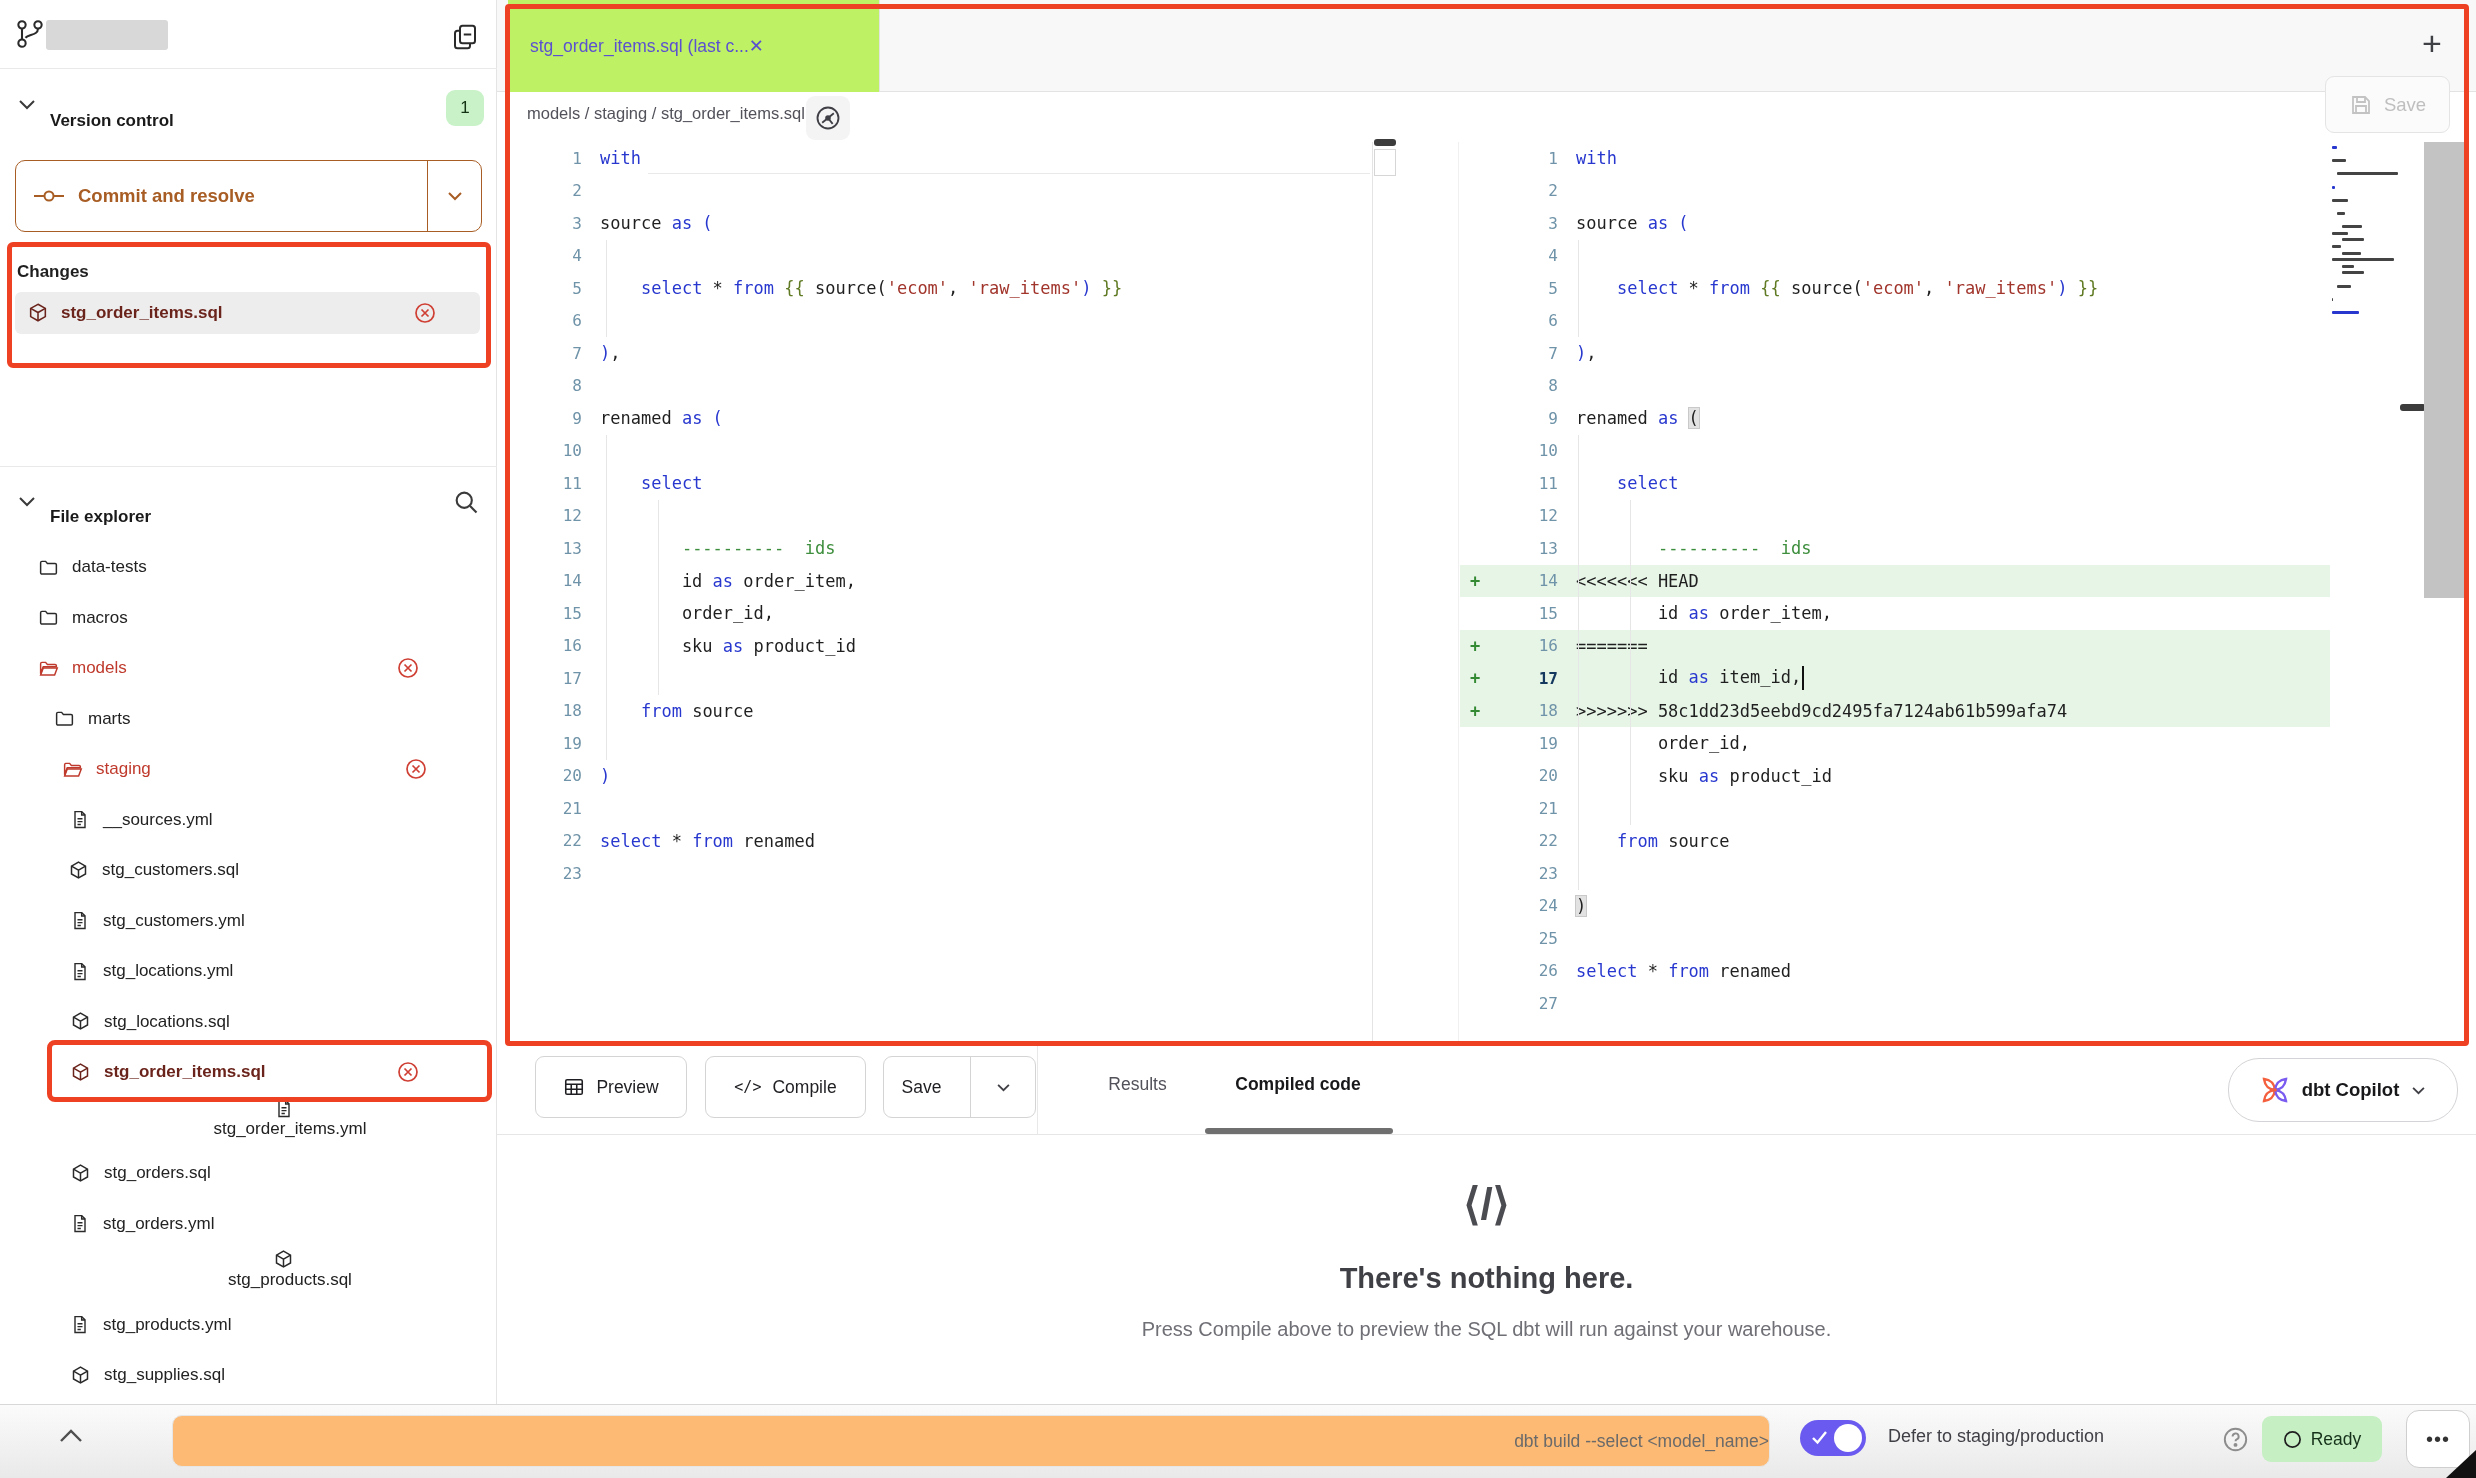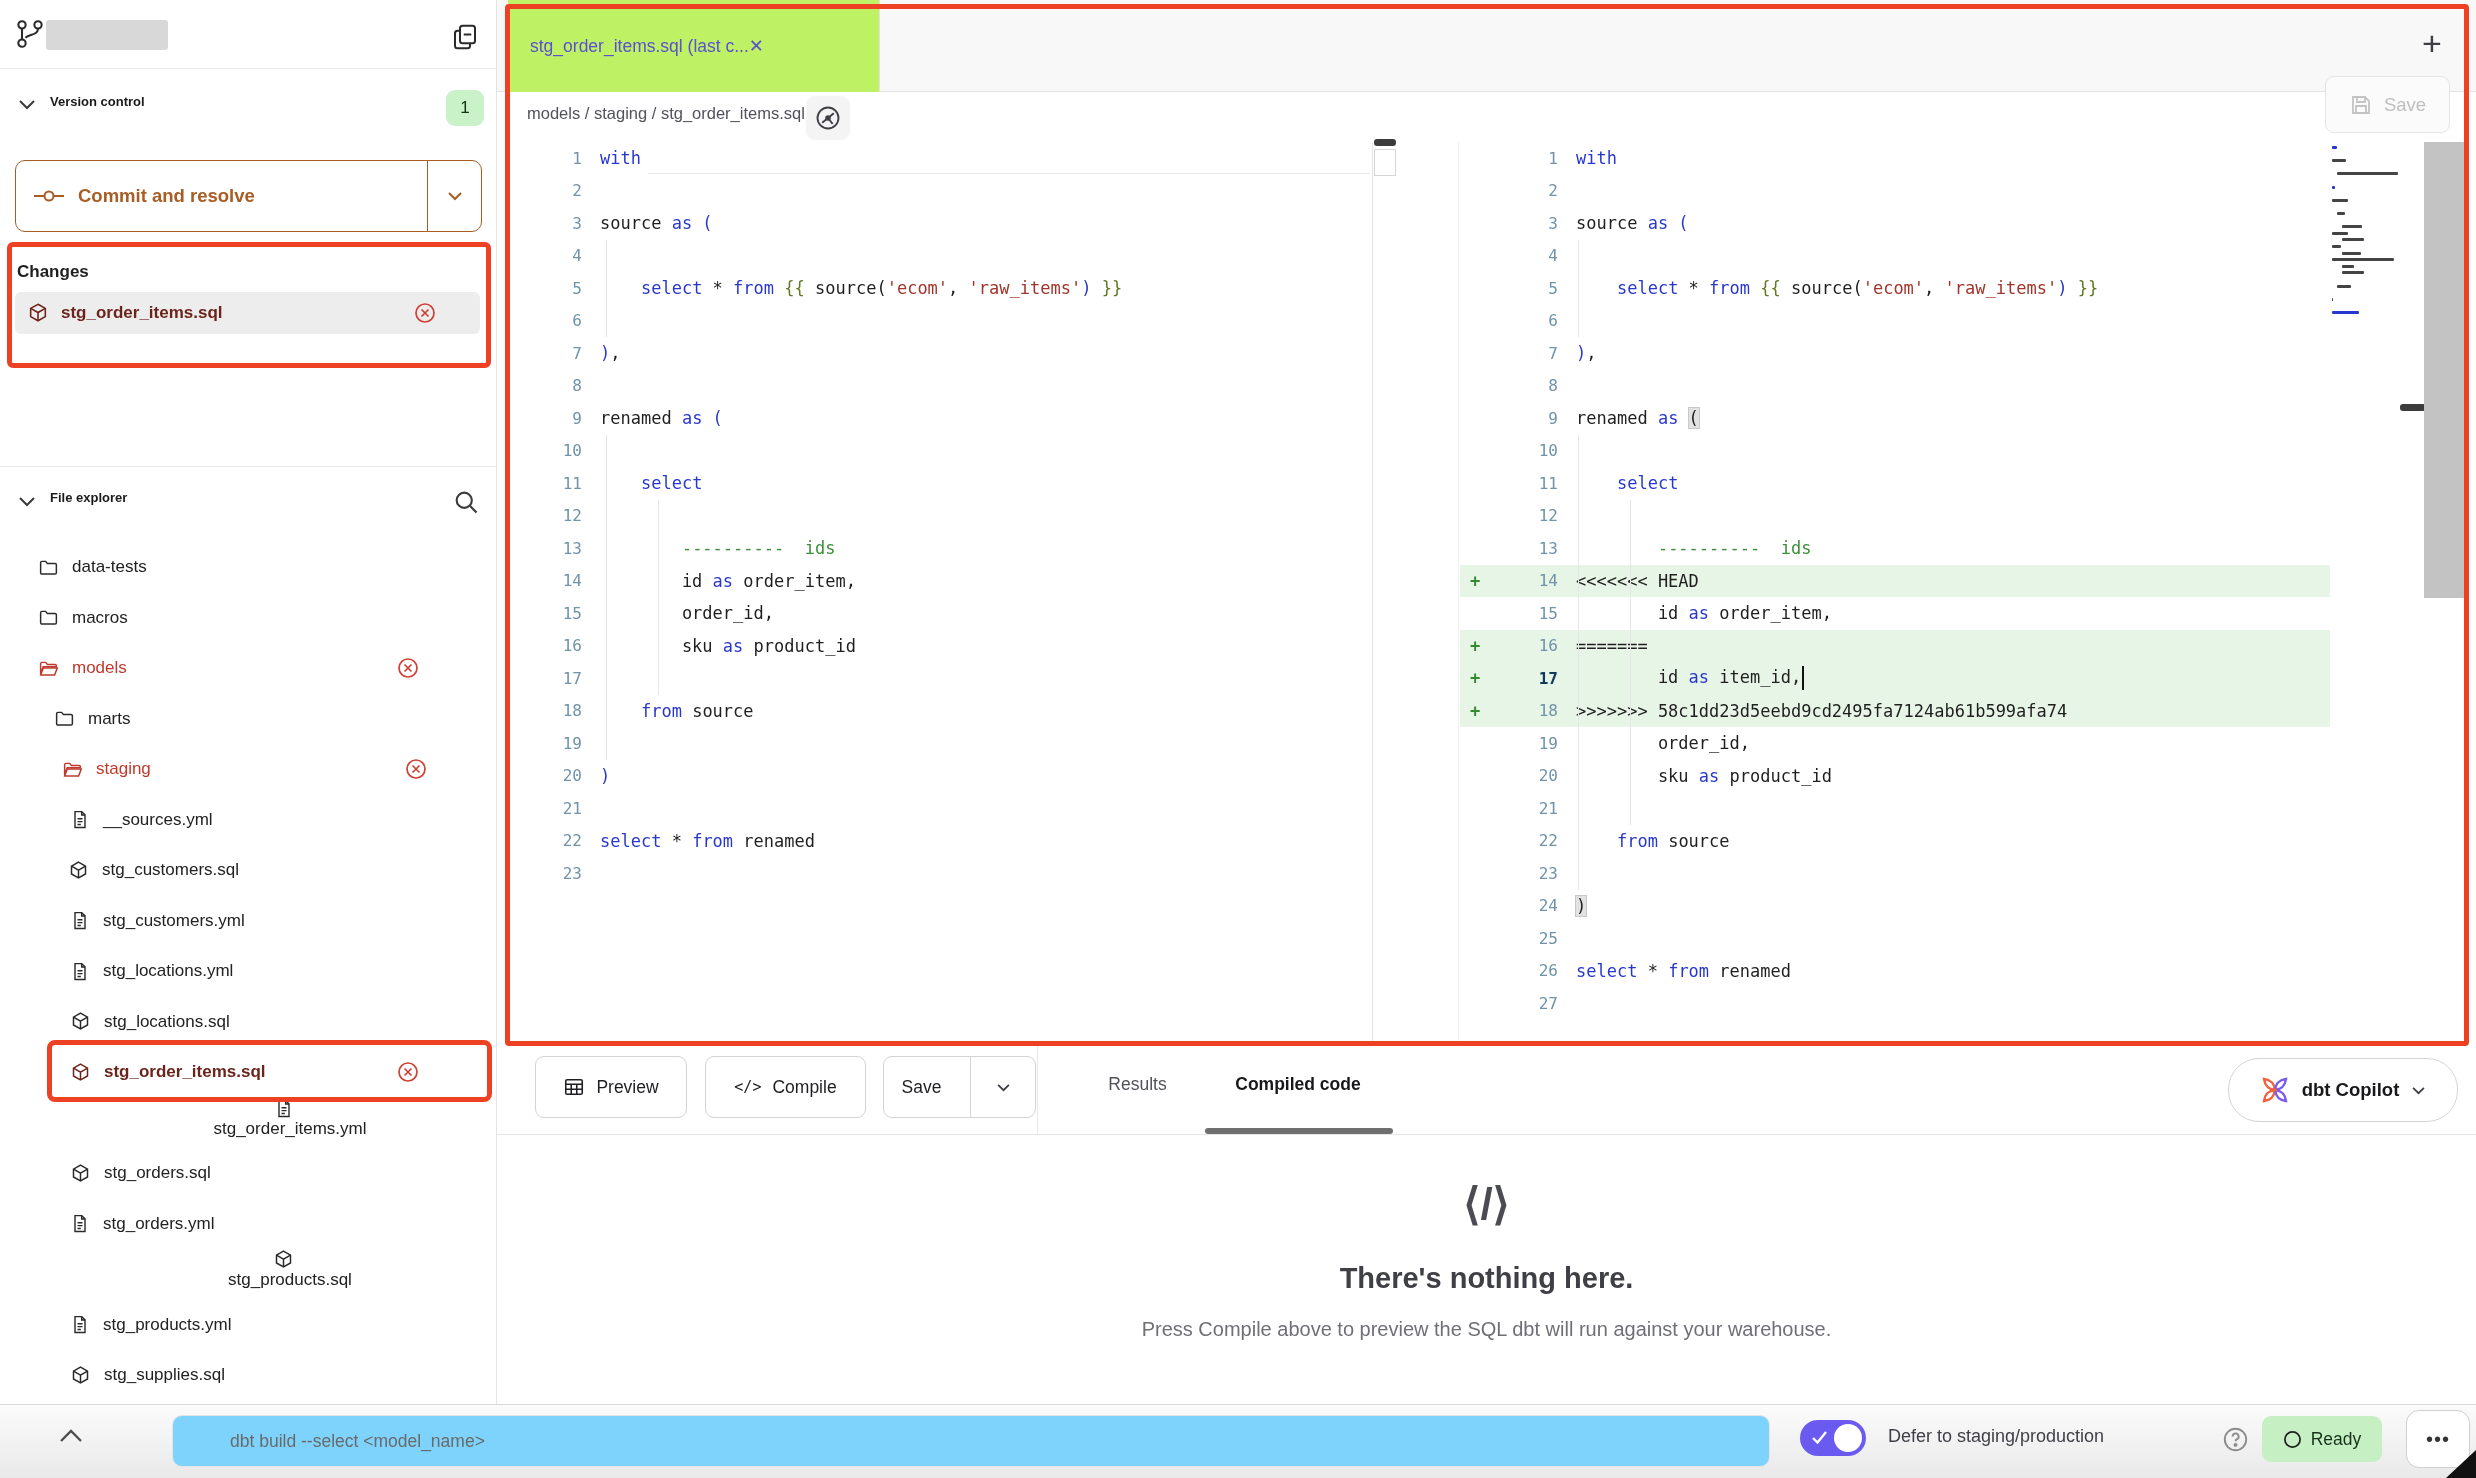--- a/index.html
+++ b/index.html
@@ -2,41 +2,41 @@
 <html><head>
 <meta charset="utf-8">
 <style>
   html,body{margin:0;padding:0;background:#ffffff;}
   #app{position:relative;width:2476px;height:1478px;background:#fff;overflow:hidden;
        font-family:"Liberation Sans",sans-serif;color:#1f1f1f;}
   .abs{position:absolute;}
   svg{display:block;}
   
   #sidebar{left:0;top:0;width:497px;height:1478px;background:#fff;border-right:1px solid #e4e4e4;box-sizing:border-box;}
-  .section-title{font-size:13px;font-weight:700;color:#1a1a1a;}
+  .section-title{font-size:17px;font-weight:700;color:#1a1a1a;margin-top:17px;}
   .hr{background:#e9e9e9;height:1px;}
   #vc-badge{background:#c9f2c9;border-radius:9px;text-align:center;line-height:36px;font-size:17px;color:#143214;}
   #commit-btn{border:1.5px solid #a85d24;border-radius:10px;display:flex;color:#a85d24;background:#fff;}
   #commit-main{flex:1;display:flex;align-items:center;padding-left:18px;gap:14px;font-size:18.5px;font-weight:600;}
   #commit-caret{width:53px;border-left:1.5px solid #a85d24;display:flex;align-items:center;justify-content:center;}
   .annotation{border:5px solid #ee4023;border-radius:6px;pointer-events:none;z-index:60;}
   #changes-pill{background:#ededed;border-radius:6px;display:flex;align-items:center;}
   .maroon{color:#6b241c;font-weight:600;}
   .fe-row{position:relative;display:flex;align-items:center;height:50.5px;font-size:17px;color:#22222;}
   .fe-row .lbl{margin-left:13px;color:#222;}
   .fe-row.red .lbl{color:#bf3a2c;}
   .fe-row.red svg{color:#bf3a2c;}
   .fe-row.sel .lbl{color:#6b241c;font-weight:600;}
   .fe-row.sel svg.fileicon{color:#6b241c;}
   .selpill{position:absolute;left:58px;top:5px;width:422px;height:40px;background:#ededed;border-radius:7px;z-index:-1;}
   .removex{position:absolute;left:396px;top:13px;}
   
   #statusbar{left:0;top:1404px;width:2476px;height:74px;background:linear-gradient(#fbfbfb,#e9e9e9);border-top:1px solid #d8d8d8;box-sizing:border-box;}
-  #cmd-input{left:172px;top:1415px;width:1598px;height:52px;background:#7dd3fc;border:1px solid #e6e6e6;border-radius:10px;box-sizing:border-box;
-             display:flex;align-items:center;padding-left:57px;font-size:17.5px;color:#6a6a6a;}
+  #cmd-input{left:172px;top:1415px;width:1598px;height:52px;background:#fdba74;border:1px solid #e6e6e6;border-radius:10px;box-sizing:border-box;
+             display:flex;align-items:center;padding-left:57px;font-size:17.5px;color:#6a6a6a;justify-content:flex-end;}
   #defer-toggle{left:1800px;top:1420px;width:66px;height:36px;background:#6a5af0;border-radius:18px;}
   #toggle-knob{position:absolute;right:4px;top:4px;width:28px;height:28px;border-radius:50%;background:#fff;}
   #ready-pill{left:2262px;top:1416px;width:120px;height:46px;background:#c6efc4;border-radius:9px;display:flex;align-items:center;justify-content:center;gap:9px;font-size:17.5px;color:#16321a;}
   #more-btn{left:2406px;top:1410px;width:62px;height:56px;background:#fff;border:1px solid #cfcfcf;border-radius:13px;
             display:flex;align-items:center;justify-content:center;font-size:20px;letter-spacing:1px;color:#333;}
   #corner{width:0;height:0;border-style:solid;border-width:0 0 28px 30px;border-color:transparent transparent #111 transparent;left:2446px;top:1450px;}
   
   #tabbar{left:497px;top:0;width:1979px;height:92px;background:#f8f8f8;}
   #tabbar-border{left:497px;top:91px;width:1979px;height:1px;background:#e3e3e3;}
   #active-tab{left:508px;top:0px;width:372px;height:92px;background:#bef264;border-right:1px solid #e2e2e2;box-sizing:border-box;

